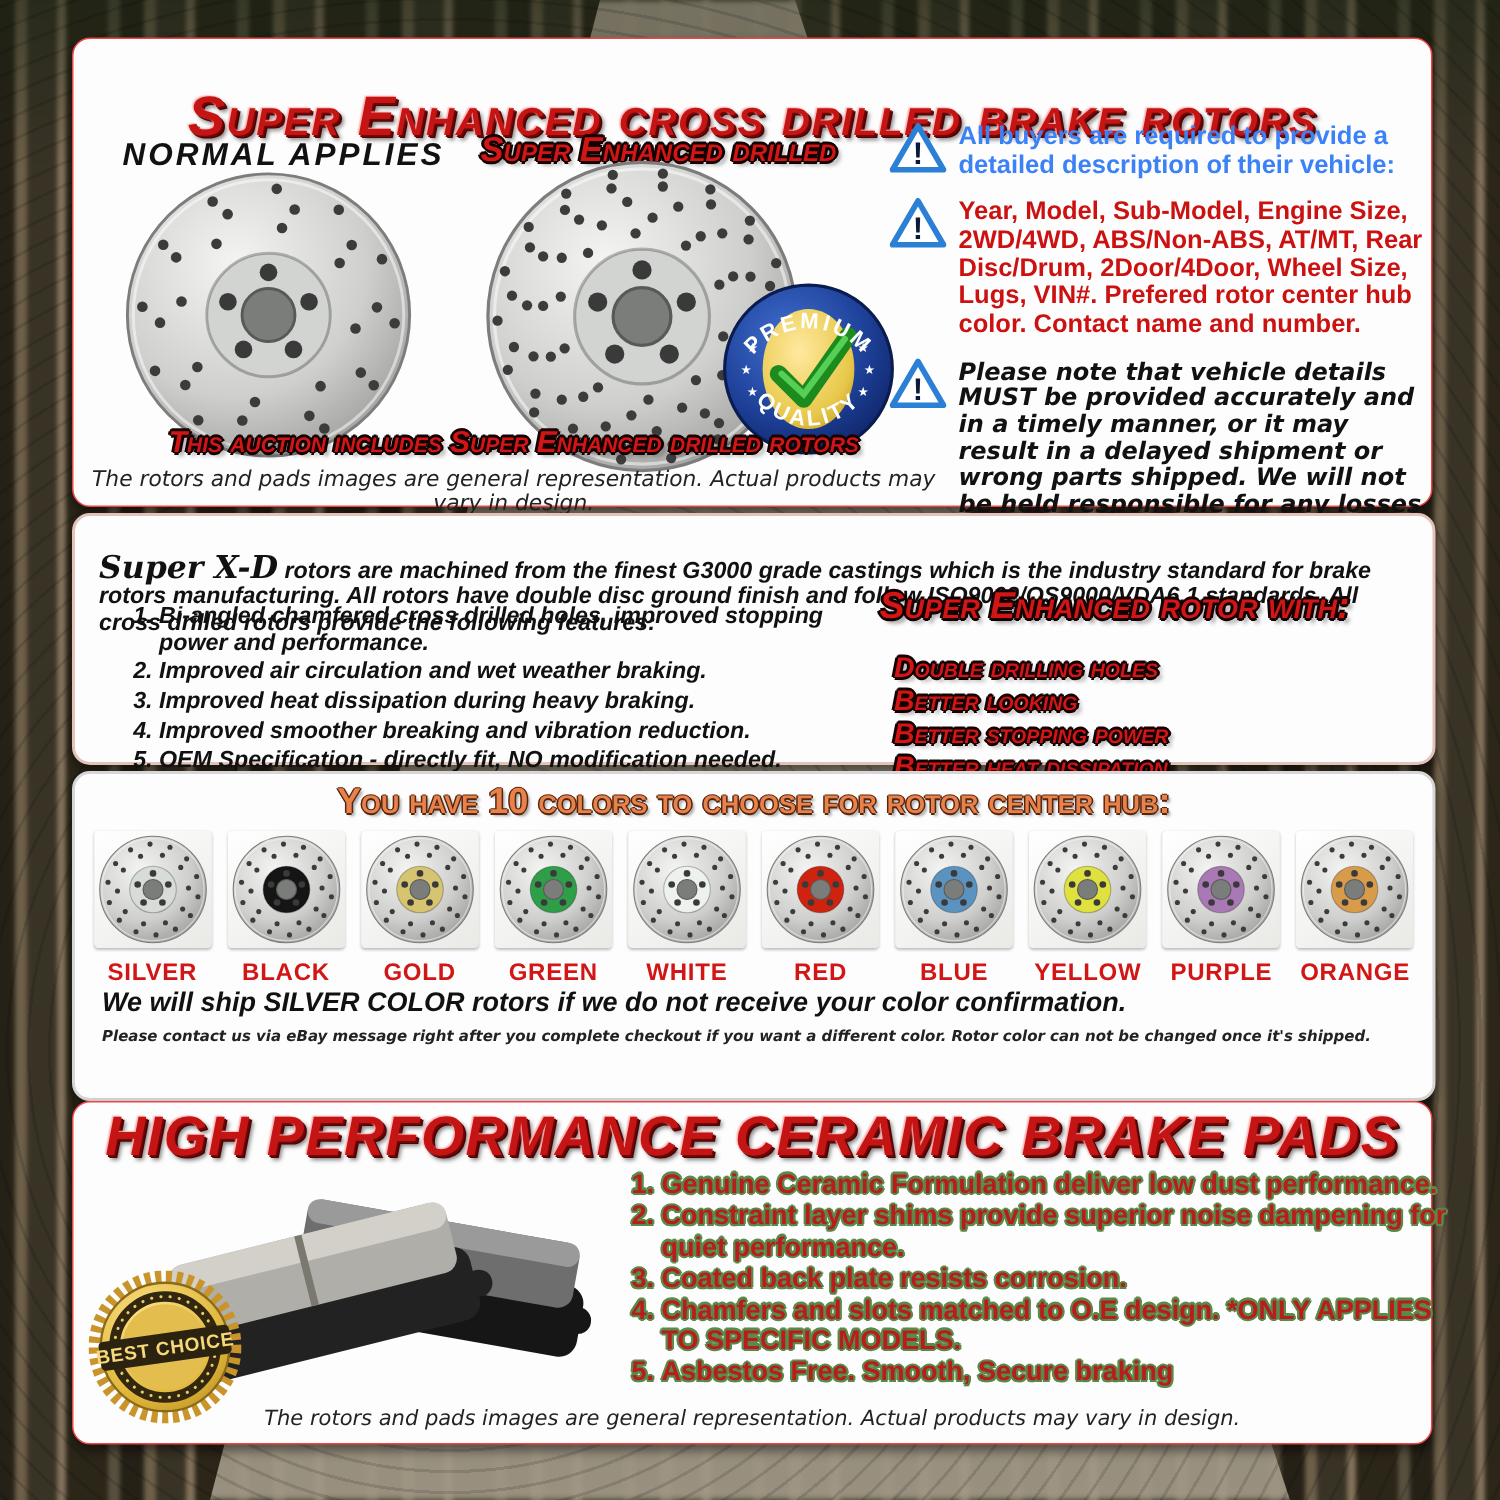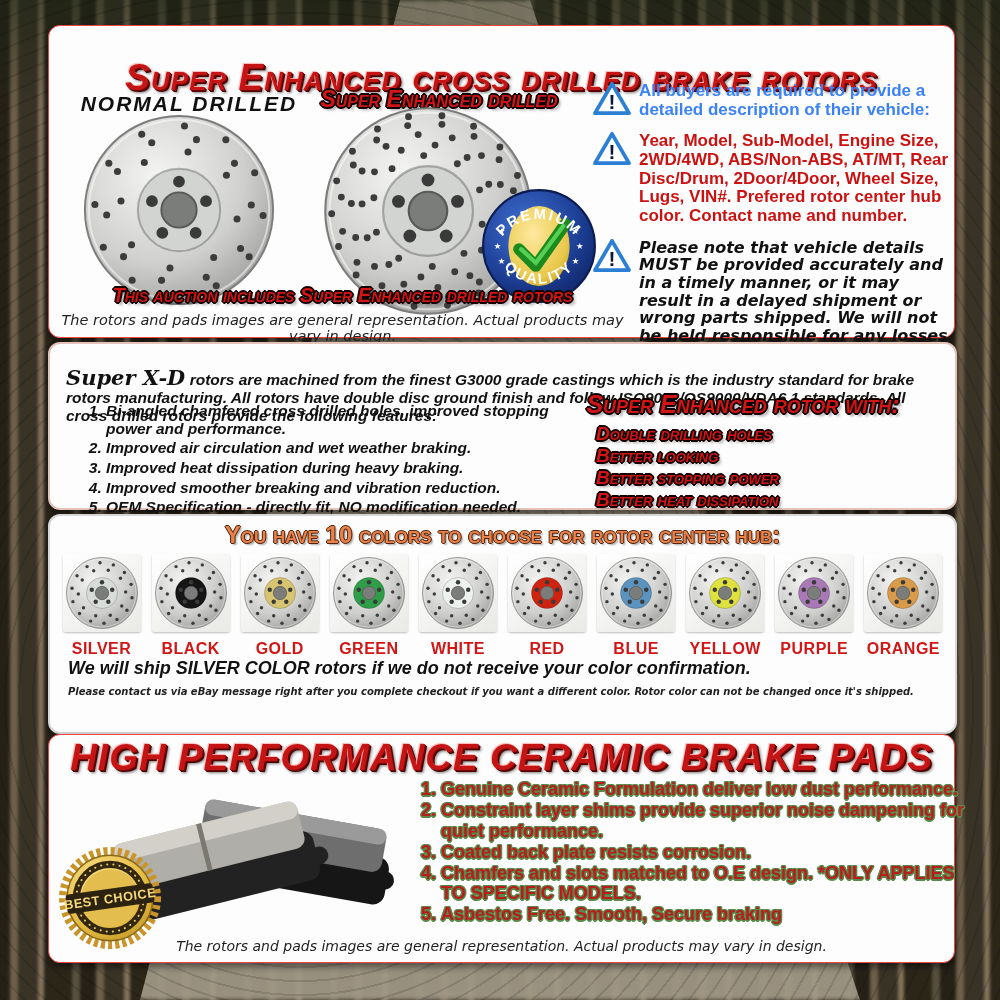--- a/index.html
+++ b/index.html
@@ -71,21 +71,21 @@
 
   
   #feat-intro{position:absolute;left:16px;top:6px;width:874px;
               font-weight:bold;font-style:italic;font-size:15.5px;line-height:1.14;color:#111;}
   #feat-intro .lead{font-family:"DejaVu Serif",serif;font-size:21px;font-weight:bold;}
   #feat-list{position:absolute;left:34px;top:58px;width:470px;margin:0;padding-left:22px;
              font-weight:bold;font-style:italic;font-size:15.5px;line-height:1.14;color:#111;}
   #feat-list li{margin-bottom:2px;}
   #enh-block{position:absolute;left:488px;top:46px;width:410px;}
   #enh-title{font-size:25px;white-space:nowrap;text-align:center;}
-  #enh-points{list-style:none;margin:4px 0 0 58px;padding:0;font-size:19px;line-height:1.15;}
+  #enh-points{list-style:none;margin:16px 0 0 58px;padding:0;font-size:19px;line-height:1.15;}
 
   
   #colors-header{position:absolute;left:0;top:5px;width:100%;text-align:center;font-size:24px;}
   #color-row{position:absolute;left:10px;top:38px;width:885px;display:flex;gap:6px;}
   .color-cell{flex:1;display:flex;flex-direction:column;align-items:center;}
   .color-thumb{width:78px;height:78px;border-radius:3px;
                background:linear-gradient(145deg,#ffffff,#e9eae6);
                box-shadow:0 1px 2px rgba(0,0,0,.25);display:flex;align-items:center;justify-content:center;}
   .color-name{margin-top:8px;font-weight:bold;font-size:16px;color:#d21616;letter-spacing:.5px;}
   #ship-note{position:absolute;left:18px;top:142px;width:870px;
@@ -108,21 +108,21 @@
 
 <div class="bg">
   <div class="trees"></div>
   <div class="road"></div>
   <div class="speckle"></div>
 </div>
 
 <section class="panel" id="panel-top">
   <h1 class="t3d" id="main-title">Super Enhanced cross drilled brake rotors</h1>
 
-  <div id="normal-label">NORMAL DRILLED</div>
+  <div id="normal-label">NORMAL APPLIES</div>
   <div class="outline-red" id="enhanced-label">Super Enhanced drilled</div>
 
   <div class="rotor-box" id="rotor-normal"><svg viewBox="0 0 100 100" width="196" height="196">
     <defs>
           <radialGradient id="rg0" cx="38%" cy="32%" r="85%">
       <stop offset="0%" stop-color="#f4f4f2"></stop>
             <stop offset="55%" stop-color="#cfcfcd"></stop>
             <stop offset="100%" stop-color="#8f908e"></stop>
     </radialGradient>
         </defs>

